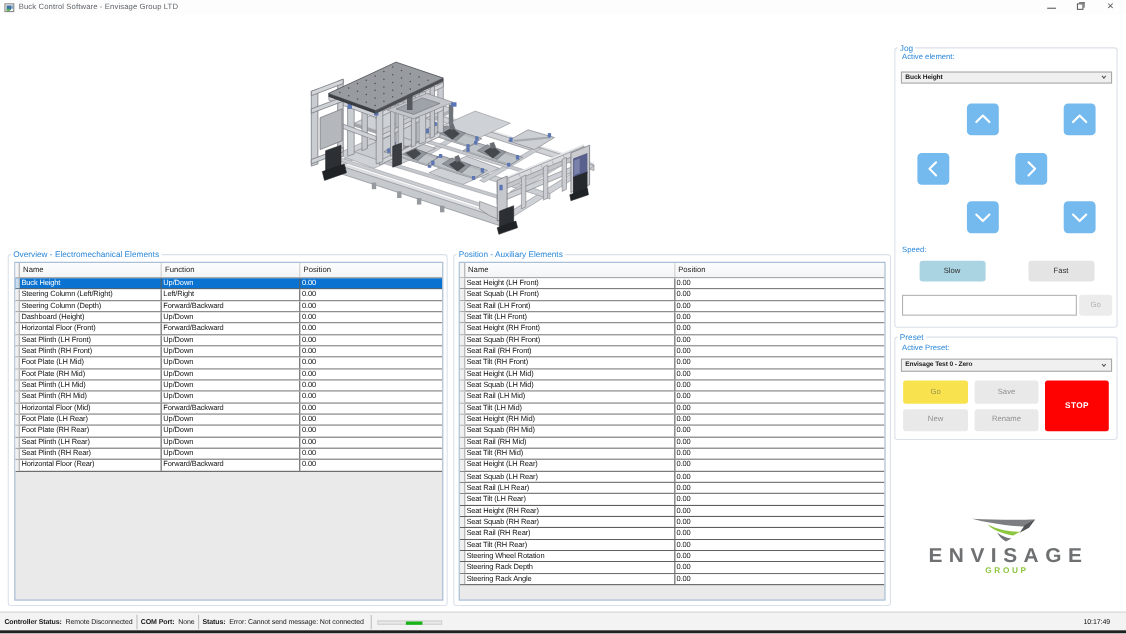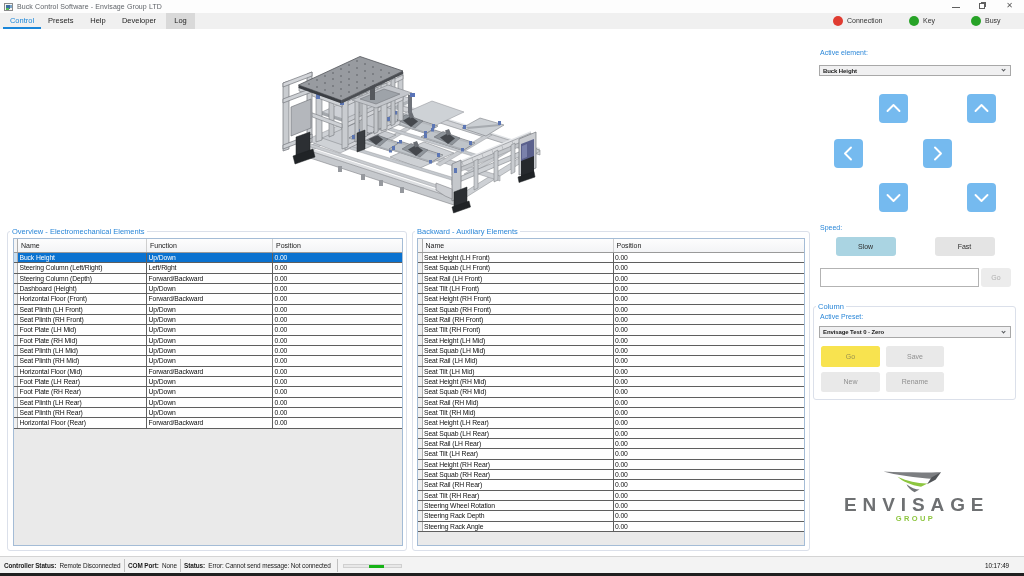--- a/index.html
+++ b/index.html
@@ -72,30 +72,20 @@
         <div class="g1"></div>
         <div class="b2"></div>
       </div>
     <div id="apptitle">Buck Control Software - Envisage Group LTD</div>
     <div style="position:absolute;left:951.5px;top:6.5px;width:8px;height:1px;background:#5f5f5f;"></div>
     <div style="position:absolute;left:978.5px;top:3px;width:6px;height:6px;border:1px solid #5f5f5f;background:#fff;"></div>
     <div style="position:absolute;left:980.5px;top:1.5px;width:5px;height:5px;border-top:1px solid #5f5f5f;border-right:1px solid #5f5f5f;"></div>
     <div class="winbtn" style="left:1003px;font-size:8px;color:#5a5a5a;">✕</div>
   </div>
 
-  <div id="tabbar">
-    <div class="tab active" style="left:3px;width:38px;">Control</div>
-    <div class="tab" style="left:48px;width:24px;">Presets</div>
-    <div class="tab" style="left:88px;width:20px;">Help</div>
-    <div class="tab" style="left:120px;width:38px;">Developer</div>
-    <div class="tab log" style="left:166px;width:29px;">Log</div>
-    <div class="ind" style="left:833px;"><span class="dot" style="background:#e03c31;"></span>Connection</div>
-    <div class="ind" style="left:909px;"><span class="dot" style="background:#27a327;"></span>Key</div>
-    <div class="ind" style="left:971px;"><span class="dot" style="background:#27a327;"></span>Busy</div>
-  </div>
 
 
 <svg width="802" height="183" viewBox="8 40 802 183" style="position:absolute;left:8px;top:40px;">
  <defs>
   <g id="fixt">
     <polygon points="-27,-3 -15,-10.5 27,3 15,10.5" fill="#bfc4c9" stroke="#75787d" stroke-width="0.7"></polygon>
     <polygon points="-25,-3.5 17,9.5 15,10.5 -27,-2.5" fill="#a9adb2"></polygon>
     <polygon points="-15,-9.5 27,3.5 25,4.5 -17,-8.5" fill="#b3b7bc"></polygon>
     <polygon points="-14,-3 -5,-8.5 12,-2 4,5" fill="#8f959b" stroke="#64676c" stroke-width="0.5"></polygon>
     <polygon points="-8,-2.5 0,-7 7,-1.5 0,4" fill="#45484d"></polygon>
@@ -286,21 +276,21 @@
     <polygon points="518,177 534,171.5 535,177 519,182.5" fill="#202326"></polygon>
     <polygon points="357,133 365,130 365,149 357,152" fill="#3a3d41"></polygon>
   </g>
  </g>
 </svg>
 
   <div class="gbox" style="left:7px;top:231px;width:400px;height:320px;">
     <div class="glabel">Overview - Electromechanical Elements</div>
   </div>
   <div class="gbox" style="left:412px;top:231px;width:398px;height:320px;">
-    <div class="glabel">Backward - Auxiliary Elements</div>
+    <div class="glabel">Position - Auxiliary Elements</div>
   </div>
   <div class="tbl" style="left:12.5px;top:238px;width:390px;height:308px;">
 <div class="thead">
         <div class="gut gh"></div>
         <div class="hc" style="width:129px;">Name</div>
         <div class="hc" style="width:126px;">Function</div>
         <div class="hc hlast" style="flex:1;">Position</div>
       </div>
 <div class="trow sel">
         <div class="gut"></div>
@@ -541,20 +531,23 @@
         <div class="tc" style="width:191px;">Steering Rack Depth</div>
         <div class="tc tlast" style="flex:1;">0.00</div>
       </div>
 <div class="trow">
         <div class="gut"></div>
         <div class="tc" style="width:191px;">Steering Rack Angle</div>
         <div class="tc tlast" style="flex:1;">0.00</div>
       </div>
 </div>
 
+  <div class="gbox" style="left:813px;top:42.5px;width:203px;height:255.5px;">
+    <div class="glabel">Jog</div>
+  </div>
   <div class="lbl" style="left:820px;top:49px;">Active element:</div>
   <div class="combo" style="left:819px;top:64.5px;width:192px;">Buck Height<span class="chev"></span></div>
   <div class="jbtn" style="left:878.5px;top:94px;"><svg width="29" height="29">
         <polyline points="8.5,17 14.5,11 20.5,17" fill="none" stroke="#fff" stroke-width="1.9" stroke-linecap="round" stroke-linejoin="round"></polyline>
       </svg></div>
 <div class="jbtn" style="left:966.5px;top:94px;"><svg width="29" height="29">
         <polyline points="8.5,17 14.5,11 20.5,17" fill="none" stroke="#fff" stroke-width="1.9" stroke-linecap="round" stroke-linejoin="round"></polyline>
       </svg></div>
 <div class="jbtn" style="left:834px;top:138.5px;"><svg width="29" height="29">
         <polyline points="17,8.5 11,14.5 17,20.5" fill="none" stroke="#fff" stroke-width="1.9" stroke-linecap="round" stroke-linejoin="round"></polyline>
@@ -568,28 +561,29 @@
 <div class="jbtn" style="left:966.5px;top:182.5px;"><svg width="29" height="29">
         <polyline points="8.5,12 14.5,18 20.5,12" fill="none" stroke="#fff" stroke-width="1.9" stroke-linecap="round" stroke-linejoin="round"></polyline>
       </svg></div>
   <div class="lbl" style="left:820px;top:224px;">Speed:</div>
   <div class="sbtn" style="left:835.5px;top:237px;width:60px;background:#aad4e2;">Slow</div>
   <div class="sbtn" style="left:934.5px;top:237px;width:60px;background:#e4e4e4;">Fast</div>
   <div class="txtin" style="left:819.5px;top:268px;width:159px;height:19px;"></div>
   <div class="sbtn" style="left:981px;top:268px;width:30px;background:#ececec;color:#b0b0b0;">Go</div>
 
   <div class="gbox" style="left:813px;top:306px;width:203px;height:94px;">
-    <div class="glabel">Column</div>
+    <div class="glabel">Preset</div>
   </div>
   <div class="lbl" style="left:820px;top:313px;">Active Preset:</div>
   <div class="combo" style="left:819px;top:326px;width:192px;">Envisage Test 0 - Zero<span class="chev"></span></div>
   <div class="pbtn" style="left:821px;top:345.5px;width:59px;height:21px;background:#f8e34f;color:#99914f;line-height:21px;">Go</div>
   <div class="pbtn" style="left:886px;top:345.5px;width:58px;height:21px;background:#e9e9e9;color:#909090;line-height:21px;">Save</div>
   <div class="pbtn" style="left:821px;top:372px;width:59px;height:20px;background:#e9e9e9;color:#909090;line-height:20px;">New</div>
   <div class="pbtn" style="left:886px;top:372px;width:58px;height:20px;background:#e9e9e9;color:#909090;line-height:20px;">Rename</div>
+  <div class="pbtn" style="left:950px;top:345.5px;width:58px;height:46.5px;background:#fe0202;color:#fff;font-weight:bold;font-size:7.5px;letter-spacing:0.3px;line-height:46.5px;">STOP</div>
 
 <svg width="170" height="80" viewBox="0 0 170 80" style="position:absolute;left:828px;top:448px;">
   <path d="M55.5,23.6 C74,24.6 97,24.6 113,24.3 L106,30.9 C88,30.2 67,26.8 55.5,23.6 Z" fill="#7c7e81"></path>
   <path d="M113,24.3 L107.5,31.8 L99,36.3 L103.5,29.5 Z" fill="#515457"></path>
   <path d="M69.5,28.8 C80,33.5 90,35.7 99.5,35.5 L93,38.8 C83,37.5 74,33 69.5,28.8 Z" fill="#8dc63f"></path>
   <path d="M78.5,36.2 C83,39.6 87.5,41.6 91.5,41.6 L86.5,44.2 C82.5,42.2 79.8,39 78.5,36.2 Z" fill="#737679"></path>
   <text x="86.5" y="65.5" text-anchor="middle" font-family="Liberation Sans, sans-serif" font-weight="bold" font-size="19" fill="#6e7072" letter-spacing="1.5" transform="scale(1,0.96)" textLength="141">ENVISAGE</text>
   <text x="87.5" y="72.8" text-anchor="middle" font-family="Liberation Sans, sans-serif" font-weight="bold" font-size="7.5" fill="#8dc63f" letter-spacing="2.4">GROUP</text>
 </svg>
 

